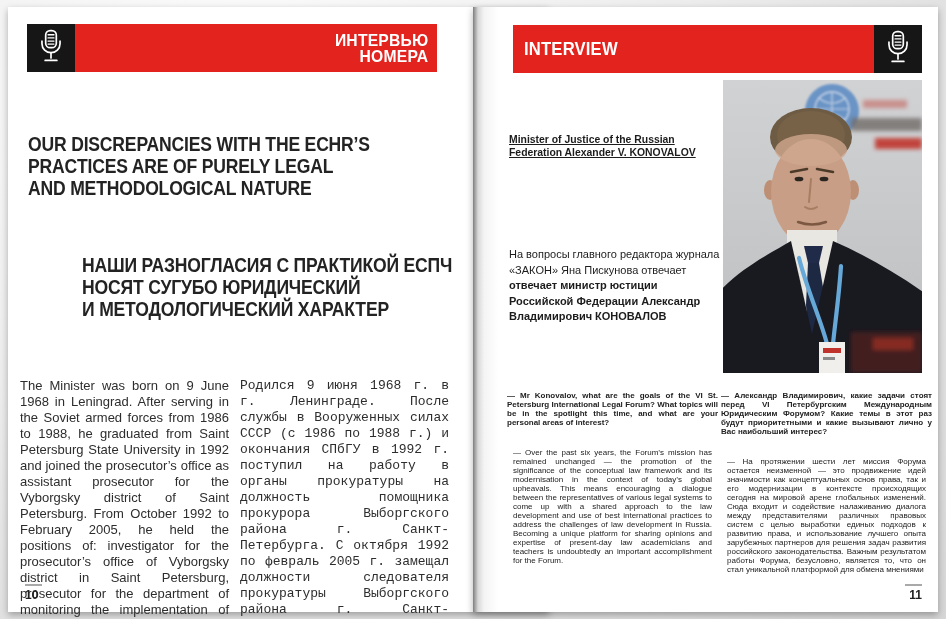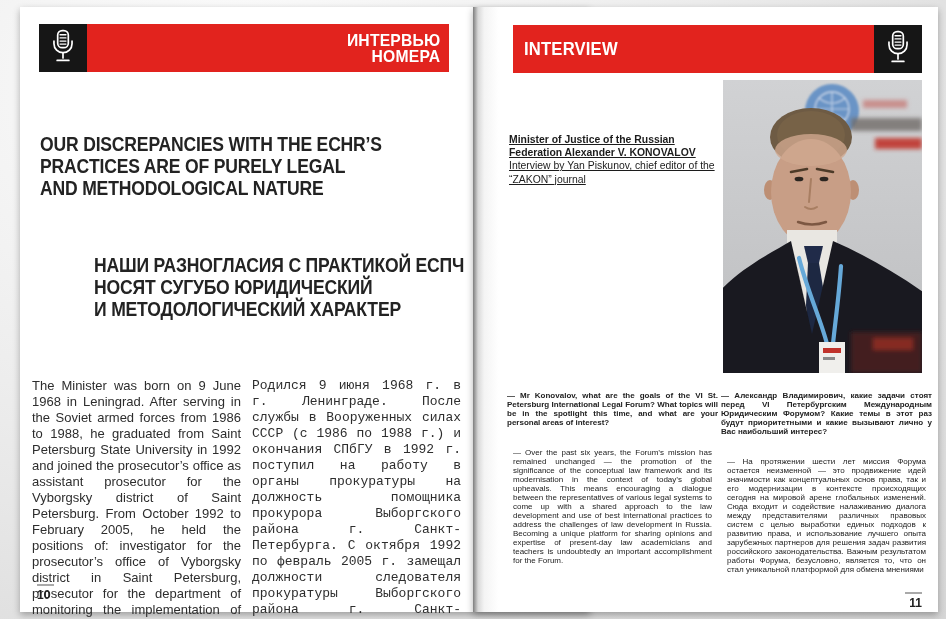--- a/index.html
+++ b/index.html
@@ -4,23 +4,22 @@
 <style>
   html,body{margin:0;padding:0;}
   body{
     width:946px;height:619px;position:relative;overflow:hidden;
     background:radial-gradient(ellipse at 25% 15%, #fdfdfd 0%, #ededed 45%, #d6d6d6 100%);
     font-family:"Liberation Sans", sans-serif;
     -webkit-font-smoothing:antialiased;
   }
   .page{position:absolute;top:7px;height:605px;box-shadow:0 3px 7px rgba(0,0,0,.30);}
   .page-left{
-    left:20px;width:541px;
+    left:8px;width:541px;
     background:linear-gradient(to right,#ffffff 0%,#ffffff 86%,#f1f1f1 94%,#d4d4d4 98.4%,#949494 100%);
-    padding-left:29px;
   }
   .page-right{
     left:473px;width:465px;
     background:linear-gradient(to right,#7e7e7e 0%,#d9d9d9 1.1%,#f4f4f4 2.4%,#ffffff 5.5%,#ffffff 100%);
   }
 
   
   .banner{position:absolute;height:48px;display:flex;}
   .banner .blk{width:48px;height:48px;background:#161616;display:flex;align-items:center;justify-content:center;flex:0 0 48px;}
   .banner .red{flex:1;background:#e2231e;display:flex;flex-direction:column;justify-content:center;}
@@ -46,21 +45,21 @@
     position:absolute;top:371px;width:209px;
     font-size:13px;line-height:16px;text-align:justify;color:#2d2d2d;
   }
   .bio-en{left:12px;}
   .bio-ru{left:232px;font-family:Liberation Mono, monospace;}
 
   
   .folio{position:absolute;font-size:12px;font-weight:bold;color:#222;}
   .folio .rule{height:2px;background:#a9a9a9;margin-bottom:2px;}
   .folio-left{left:17px;top:577px;width:17px;}
-  .folio-right{right:16px;top:577px;width:17px;text-align:right;margin-top:8px;}
+  .folio-right{right:16px;top:577px;width:17px;text-align:right;}
 
   
   .intro{position:absolute;left:36px;top:126px;width:207px;font-size:10.4px;line-height:13.2px;color:#1c1c1c;text-decoration:underline;}
   .intro .bold{font-weight:bold;display:block;}
   .intro .reg{display:block;}
   .lead{position:absolute;left:36px;top:240px;width:213px;font-size:11px;line-height:15.6px;color:#1c1c1c;}
   .lead .reg{display:block;}
   .lead .bold{display:block;font-weight:bold;}
 
   
@@ -206,23 +205,26 @@
 
       <g filter="url(#blur2)">
         <rect x="128" y="252" width="71" height="41" fill="#4a2220" opacity=".85"></rect>
         <rect x="150" y="258" width="40" height="12" fill="#8d2b25" opacity=".9"></rect>
       </g>
     </svg>
   </div>
 
   <div class="intro">
     <span class="bold">Minister of Justice of the Russian Federation Alexander V. KONOVALOV</span>
-    <span class="reg">Interview by Yan Piskunov, chief editor of the “ZAKON” journal</span>
-  </div>
-
+  </div>
+
+  <div class="lead">
+    <span class="reg">На вопросы главного редактора журнала «ЗАКОН» Яна Пискунова отвечает</span>
+    <span class="bold">отвечает министр юстиции Российской Федерации Александр Владимирович КОНОВАЛОВ</span>
+  </div>
 
   <div class="qa qa-en">
     <p class="q">— Mr Konovalov, what are the goals of the VI St. Petersburg International Legal Forum? What topics will be in the spotlight this time, and what are your personal areas of interest?</p>
     <p class="a">— Over the past six years, the Forum’s mission has remained unchanged — the promotion of the significance of the conceptual law framework and its modernisation in the context of today’s global upheavals. This means encouraging a dialogue between the representatives of various legal systems to come up with a shared approach to the law development and use of best international practices to address the challenges of law development in Russia. Becoming a unique platform for sharing opinions and expertise of present-day law academicians and teachers is undoubtedly an important accomplishment for the Forum.</p>
   </div>
 
   <div class="qa qa-ru">
     <p class="q">— Александр Владимирович, какие задачи стоят перед VI Петербургским Международным Юридическим Форумом? Какие темы в этот раз будут приоритетными и какие вызывают лично у Вас наибольший интерес?</p>
     <p class="a">— На протяжении шести лет миссия Форума остается неизменной — это продвижение идей значимости как концептуальных основ права, так и его модернизации в контексте происходящих сегодня на мировой арене глобальных изменений. Сюда входит и содействие налаживанию диалога между представителями различных правовых систем с целью выработки единых подходов к развитию права, и использование лучшего опыта зарубежных партнеров для решения задач развития российского законодательства. Важным результатом работы Форума, безусловно, является то, что он стал уникальной платформой для обмена мнениями</p>
   </div>

